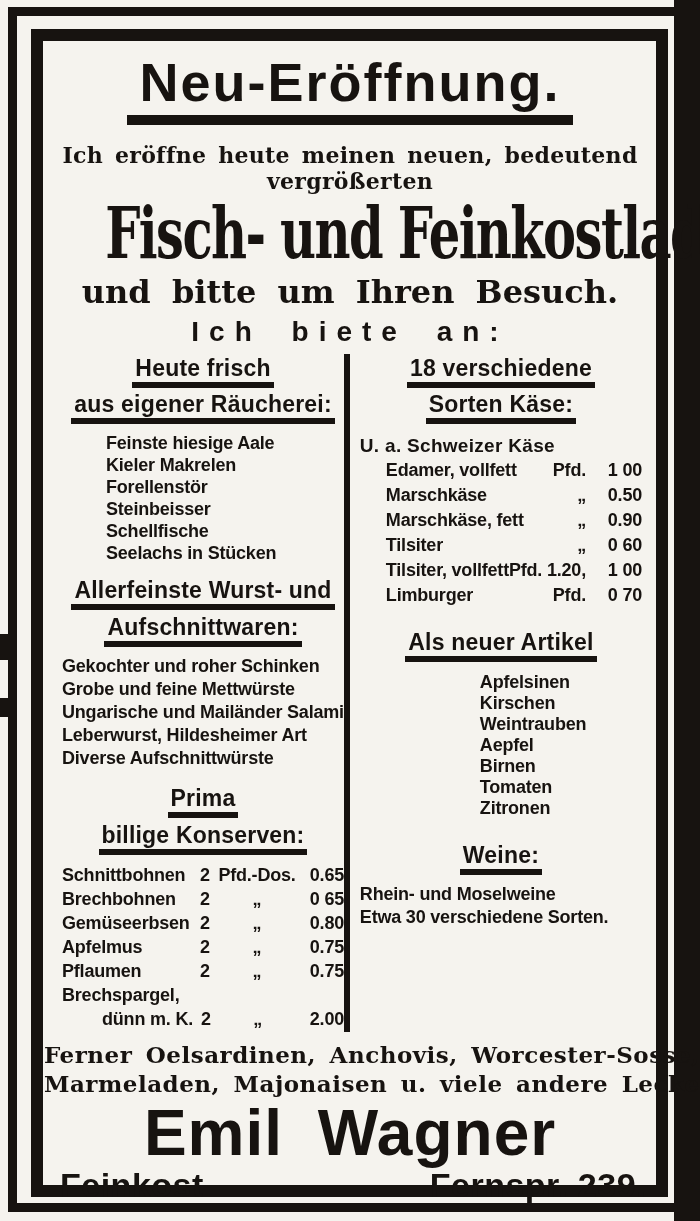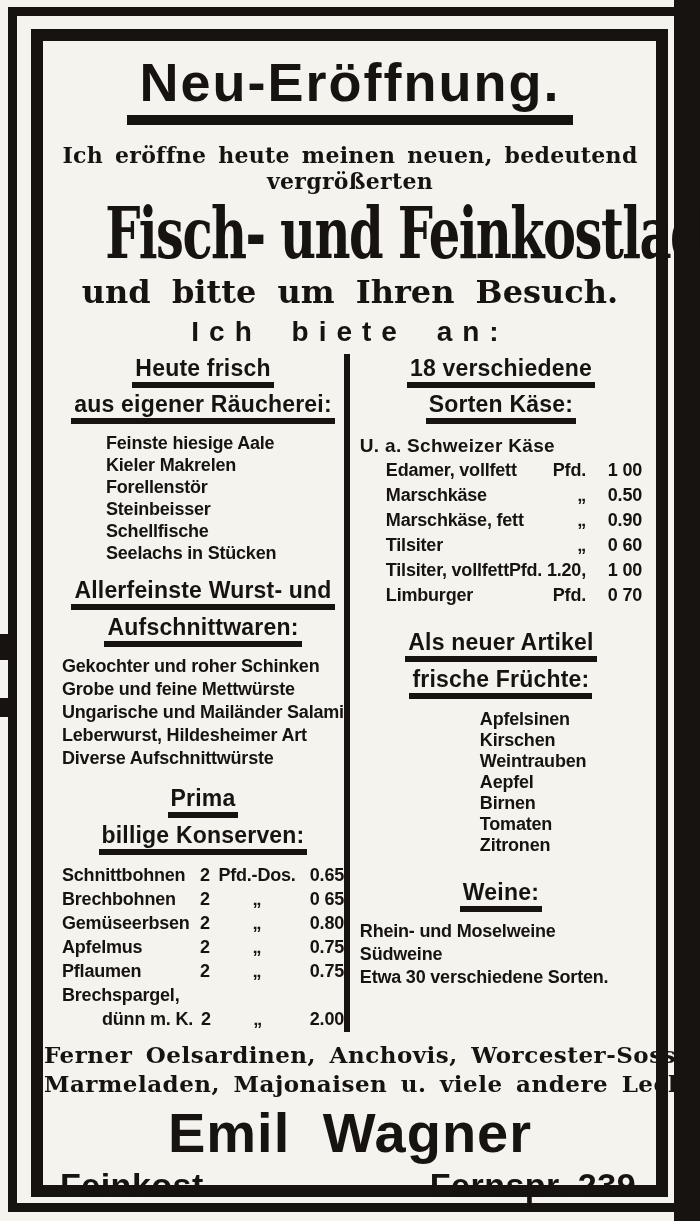--- a/index.html
+++ b/index.html
@@ -57,21 +57,21 @@
 
   .cheese-note{font-weight:bold;font-size:19px;line-height:24px;letter-spacing:0.3px;white-space:nowrap;}
   .crow{display:flex;font-weight:bold;font-size:18px;line-height:25px;letter-spacing:-0.2px;padding-left:26px;white-space:nowrap;}
   .cname{flex:1;}
   .cunit{text-align:right;min-width:46px;}
   .cprice{width:56px;text-align:right;}
 
   
   .extras{font-family:"DejaVu Serif",serif;font-weight:bold;font-size:23px;line-height:29px;letter-spacing:0.5px;word-spacing:5px;white-space:nowrap;}
   .extras1{margin-top:8px;}
-  .owner-name{margin-top:4px;font-size:56px;line-height:62px;font-weight:bold;letter-spacing:1px;word-spacing:16px;}
+  .owner-name{margin-top:4px;font-size:64px;line-height:62px;font-weight:bold;letter-spacing:1px;word-spacing:16px;}
   .bottom-row{display:flex;justify-content:space-between;align-items:flex-end;margin-top:2px;padding:0 10px 0 16px;font-size:34px;line-height:38px;font-weight:bold;letter-spacing:0.5px;}
 </style>
 </head>
 <body>
 
 <div>
   <div class="edge-band-right"></div>
   <div class="edge-tick tick1"></div>
   <div class="edge-tick tick2"></div>
   <div class="outer-frame"></div>
@@ -188,35 +188,33 @@
             <span class="cprice">1 00</span>
           </div>
           <div class="crow">
             <span class="cname">Limburger</span>
             <span class="cunit">Pfd.</span>
             <span class="cprice">0 70</span>
           </div>
         </div>
 
         <div class="hdr-wrap mt22"><span class="hdr">Als neuer Artikel</span></div>
-        <div class="hdr-wrap mt5"><span class="hdr">frische Früchte:</span></div>
         <div class="plist fruit-list mt10">
           <div>Apfelsinen</div>
           <div>Kirschen</div>
           <div>Weintrauben</div>
           <div>Aepfel</div>
           <div>Birnen</div>
           <div>Tomaten</div>
           <div>Zitronen</div>
         </div>
 
         <div class="hdr-wrap mt24"><span class="hdr">Weine:</span></div>
         <div class="plist wine-list mt8">
           <div>Rhein- und Moselweine</div>
-          <div>Südweine</div>
           <div>Etwa 30 verschiedene Sorten.</div>
         </div>
       </div>
 
     </div>
 
     <div class="extras extras1">Ferner Oelsardinen, Anchovis, Worcester-Sosse,</div>
     <div class="extras">Marmeladen, Majonaisen u. viele andere Leckerbissen.</div>
     <div class="owner-name">Emil Wagner</div>
     <div class="bottom-row">

